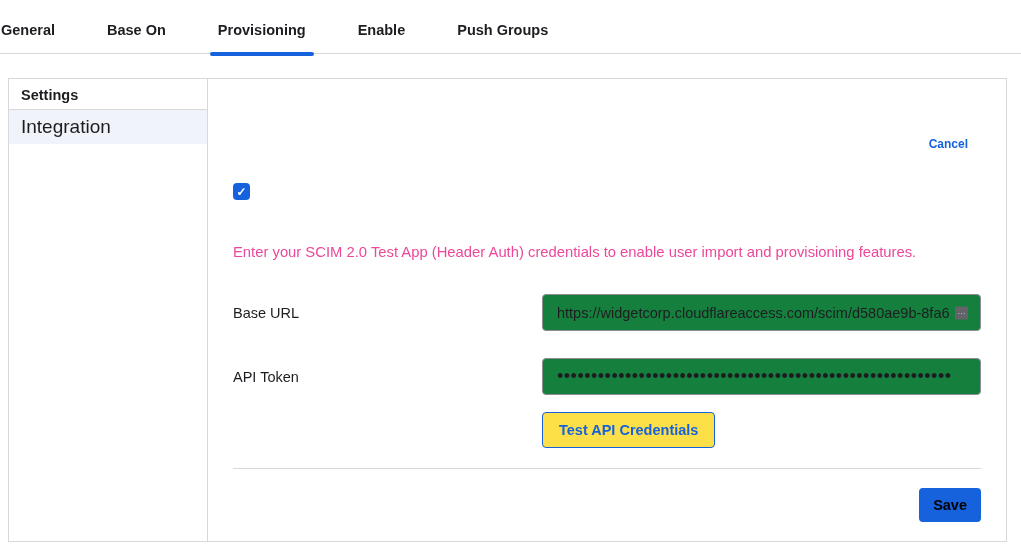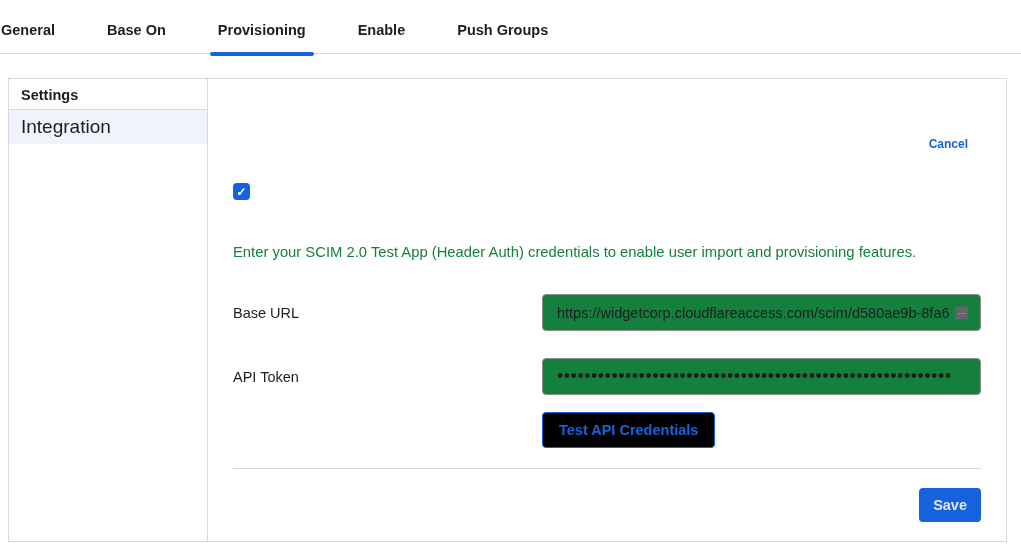--- a/index.html
+++ b/index.html
@@ -33,49 +33,49 @@
   .link { display: inline-block; color: var(--accent); font-size: 12px;
     font-weight: 700; cursor: pointer; margin-left: 47px; }
 
   .checkbox-row { margin-top: 31px; display: flex; align-items: center; }
   .checkbox { width: 17px; height: 17px; background: var(--accent);
     border-radius: 4px; color: #fff; font-size: 12px; font-weight: 700;
     display: flex; align-items: center; justify-content: center;
     cursor: pointer; flex-shrink: 0; }
   .checkbox-label { margin-left: 9px; font-size: 14.5px; font-weight: 700; }
 
-  .description { margin-top: 45px; font-size: 14.8px; color: #15803d;
+  .description { margin-top: 45px; font-size: 14.8px; color: #ec4899;
     line-height: 15px; }
 
   .field-row { margin-top: 27px; display: flex; align-items: center; }
   .field-row.first { margin-top: 34px; }
   .field-label { width: 309px; flex-shrink: 0; font-size: 14.5px;
     color: #1d1d21; }
   .input-wrap { flex: 1; position: relative; }
   .text-input { width: 100%; height: 37px; border: 1px solid #8d8d91;
     border-radius: 4px; padding: 0 14px; font-size: 14.5px; color: #1d1d21;
     font-family: "Liberation Sans", sans-serif; background: #15803d; outline: none; }
   .text-input.masked { font-size: 18px; letter-spacing: 0.5px; padding-right: 4px; }
   .overflow-marker { position: absolute; right: 13px; top: 50%;
     transform: translateY(-50%); width: 13px; height: 13px; background: #636369;
     color: #c9c9cc; font-size: 8px; line-height: 13px; text-align: center;
     pointer-events: none; }
 
   .test-btn-row { margin-top: 17px; padding-left: 0; }
   .btn-outline { margin-left: 0; height: 36px; padding: 0 16px;
-    background: #000000; border: 1px solid var(--accent); border-radius: 4px;
+    background: #fde047; border: 1px solid var(--accent); border-radius: 4px;
     color: var(--accent); font-size: 14.5px; font-weight: 700;
     font-family: "Liberation Sans", sans-serif; cursor: pointer; }
   .test-indent { margin-left: 309px; }
 
   .divider { margin-top: 20px; border-top: 1px solid #d7d7dc; }
 
   .save-row { margin-top: 19px; text-align: right; }
   .btn-primary { height: 34px; padding: 0 14px; background: var(--accent);
-    border: none; border-radius: 4px; color: #e5e5e5; font-size: 14.5px;
+    border: none; border-radius: 4px; color: #000000; font-size: 14.5px;
     font-weight: 700; font-family: "Liberation Sans", sans-serif;
     cursor: pointer; }
 </style>
 </head>
 <body>
 
 <div class="tabbar">
   <div class="tab">General</div>
   <div class="tab">Base On</div>
   <div class="tab active">Provisioning</div>

